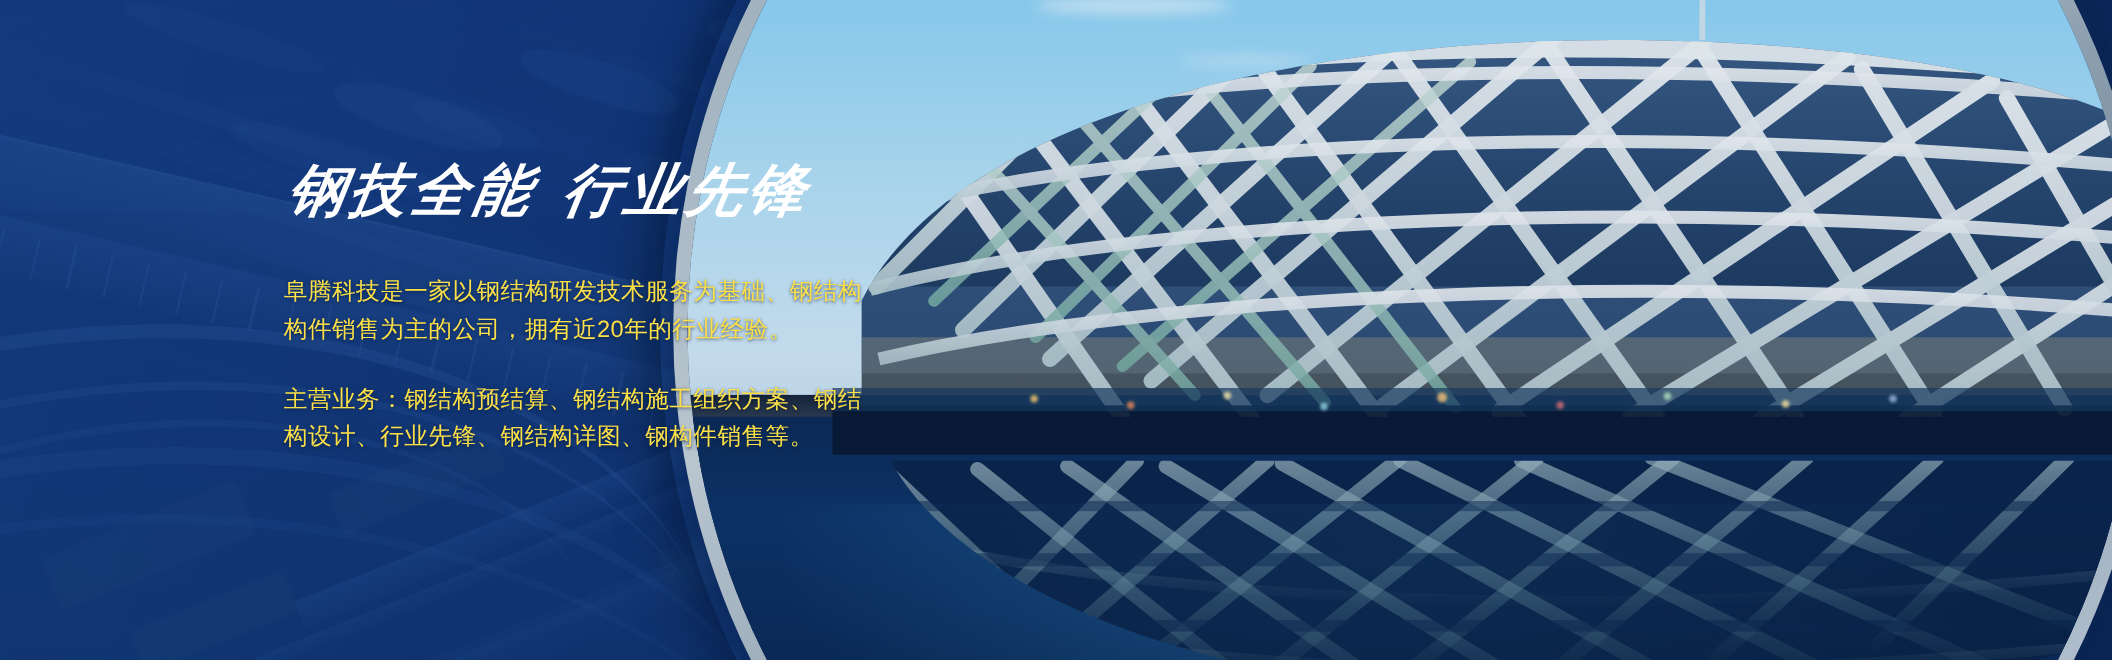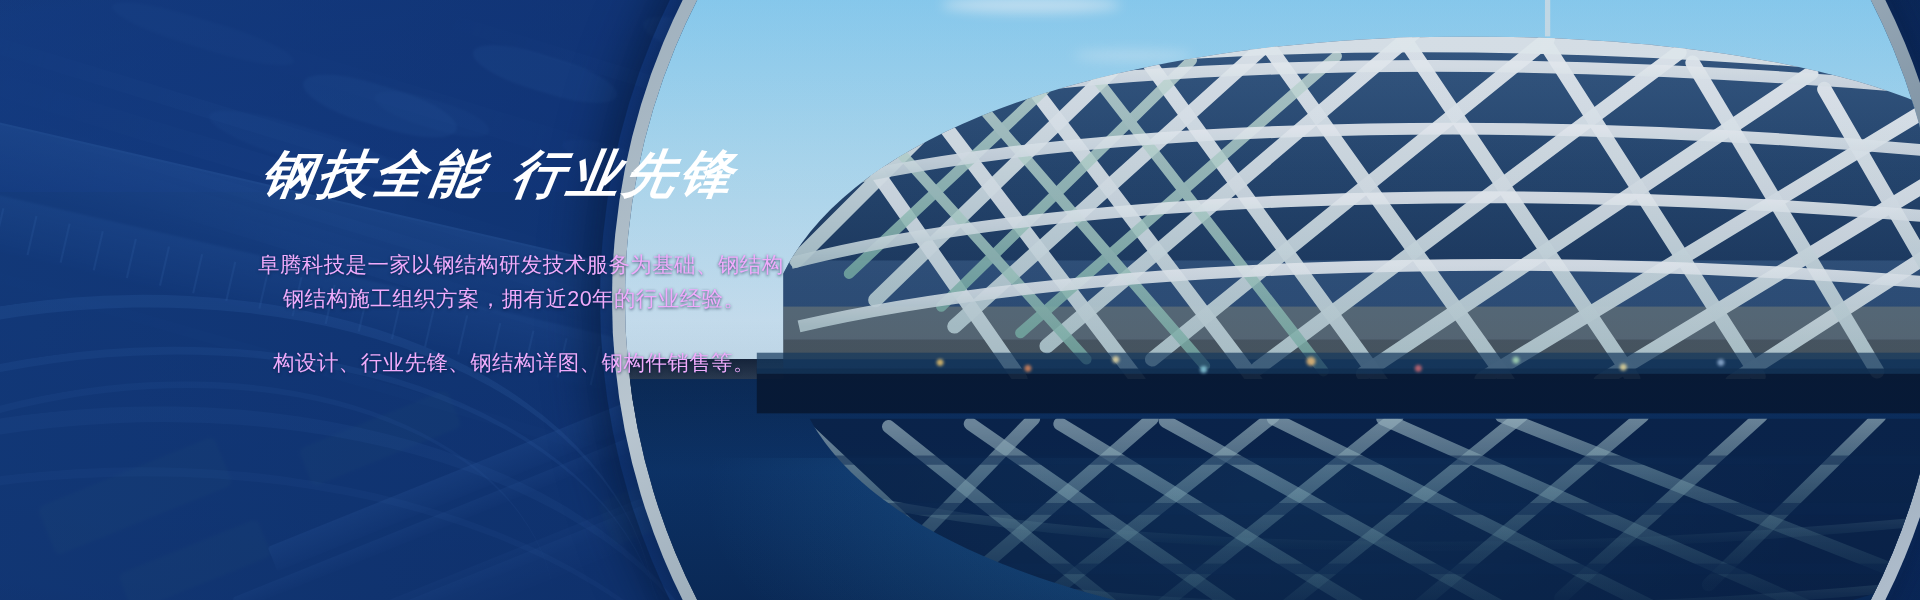--- a/index.html
+++ b/index.html
@@ -166,25 +166,24 @@
        0 0 2px rgba(255,255,255,.35);
     transform:skewX(-9deg);
     transform-origin:left bottom;
   }
   .headline .gap{ display:inline-block; width:26px; }
 
   .para{
     margin-top:46px;
     font-size:21.5px;
     line-height:34px;
-    color:#f0abfc;
+    color:#fde047;
     letter-spacing:.4px;
     text-shadow:0 1px 3px rgba(6,28,62,.75);
     max-width:512px;
-    text-align:center;
   }
   .para.second{ margin-top:30px; }
   .para .ln{ display:block; white-space:nowrap; }
 
   
   .circle-wrap{
     position:absolute;
     left:612px; top:-372px;
     width:1344px; height:1344px;
     z-index:4;
@@ -472,22 +471,23 @@
   </div>
 
   <div class="copy">
 
     <div class="headline">
       <span>钢技全能</span><span class="gap"></span><span>行业先锋</span>
     </div>
 
     <div class="para">
       <span class="ln">阜腾科技是一家以钢结构研发技术服务为基础、钢结构</span>
-      <span class="ln">钢结构施工组织方案，拥有近20年的行业经验。</span>
+      <span class="ln">构件销售为主的公司，拥有近20年的行业经验。</span>
     </div>
 
     <div class="para second">
+      <span class="ln">主营业务：钢结构预结算、钢结构施工组织方案、钢结</span>
       <span class="ln">构设计、行业先锋、钢结构详图、钢构件销售等。</span>
     </div>
 
   </div>
 
 </div>
 
 </body></html>

